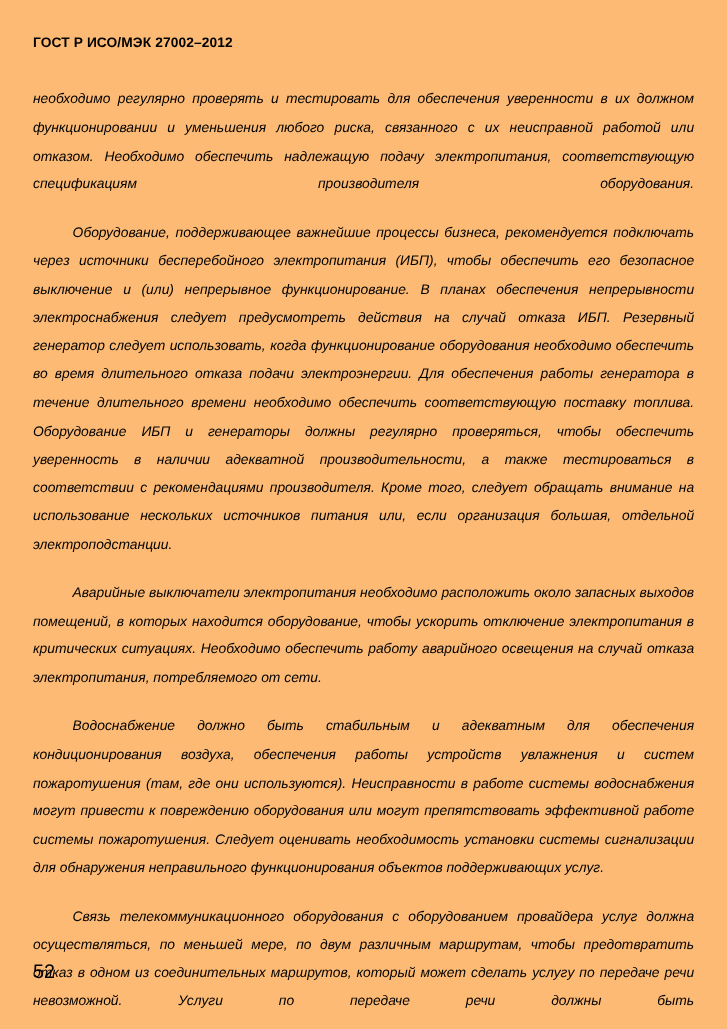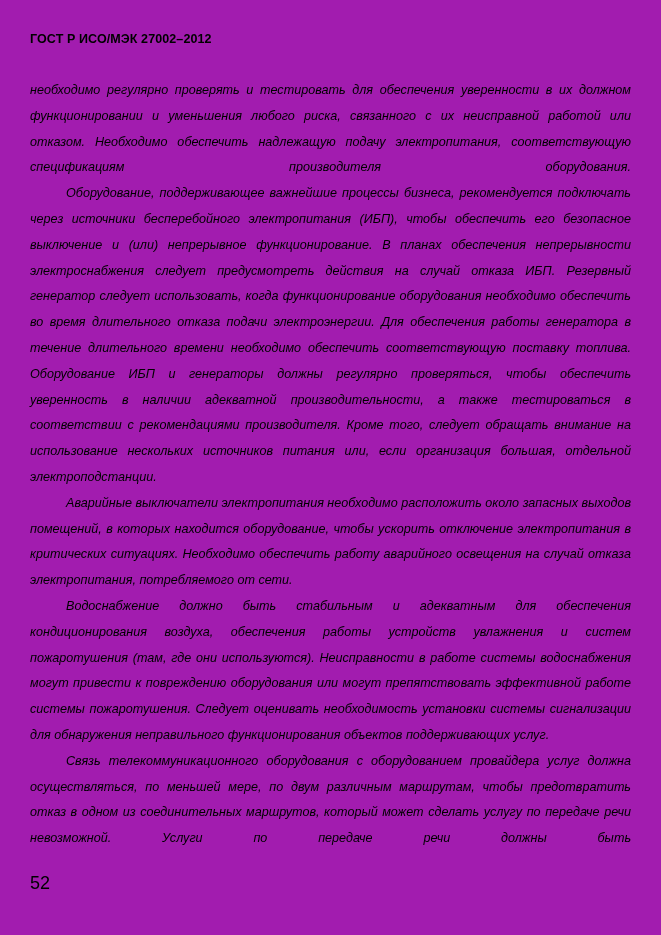--- a/index.html
+++ b/index.html
@@ -9,21 +9,21 @@
     background: #ffffff;
   }
   body {
     font-family: "Liberation Sans", sans-serif;
     color: #000000;
   }
   .page {
     position: relative;
     width: 661px;
     height: 935px;
-    background: #a21caf;
+    background: #fdba74;
     overflow: hidden;
     box-sizing: border-box;
   }
   .running-head {
     position: absolute;
     top: 32px;
     left: 30px;
     right: 30px;
     font-size: 12.5px;
     font-weight: bold;
@@ -42,20 +42,21 @@
     margin: 0;
     font-size: 12.6px;
     line-height: 25.8px;
     text-align: justify;
     text-justify: inter-word;
     text-indent: 0;
     
   }
   p.para.indent {
     text-indent: 36px;
+    margin-top: 18px;
   }
   
   p.para.continues {
     text-align-last: justify;
   }
   .folio {
     position: absolute;
     left: 30px;
     bottom: 45px;
     font-size: 18px;

